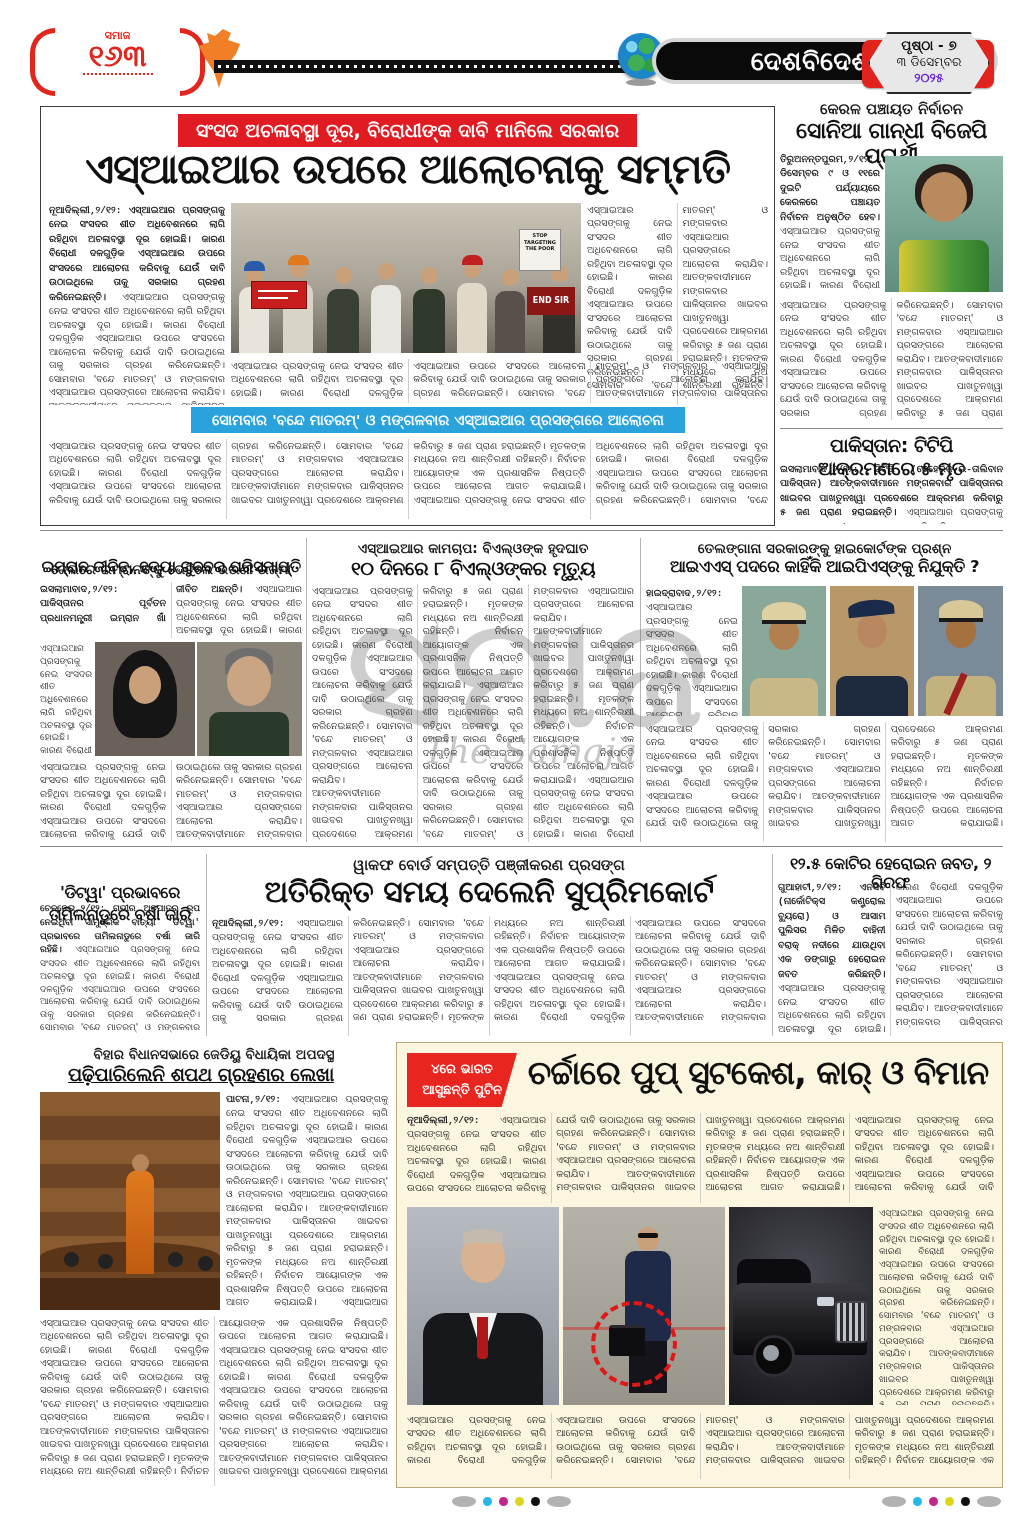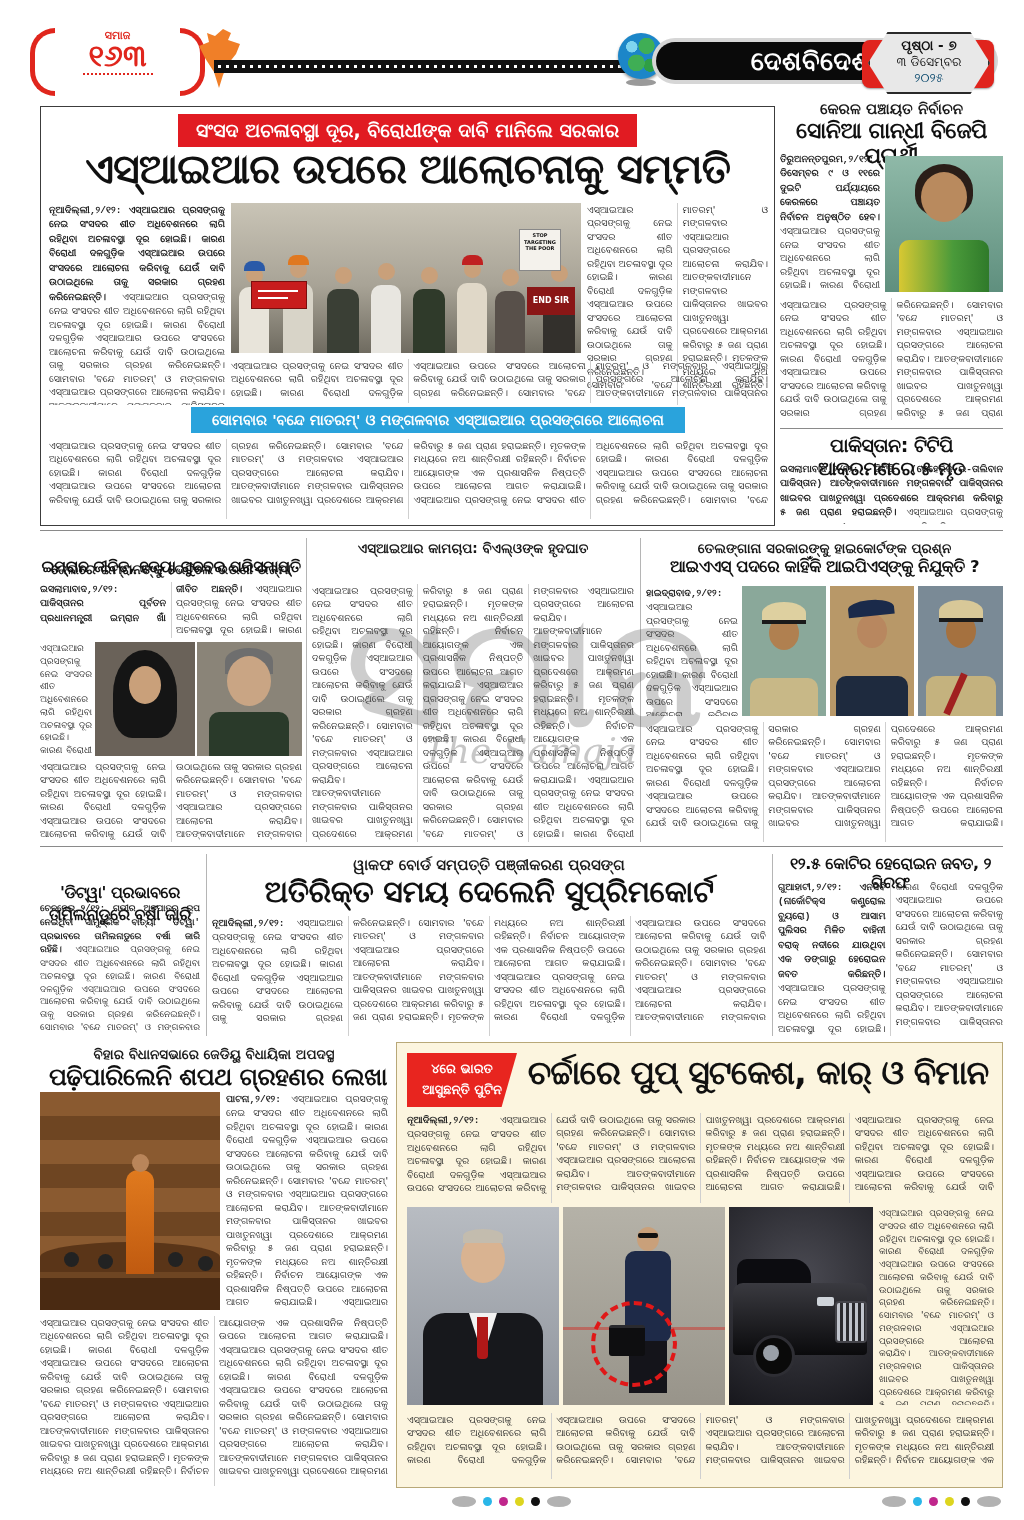--- a/index.html
+++ b/index.html
@@ -66,21 +66,21 @@
     <div class="abs" style="left:652px;top:38px;width:346px;height:46px;background:#d6d6d6;border-radius:23px;"></div>
     <div class="abs" style="left:656px;top:42px;width:310px;height:38px;background:#0a0a0a;border-radius:19px;">
       <div class="ctr" style="color:#fff;font-weight:bold;font-size:26px;line-height:38px;letter-spacing:0.5px;">ଦେଶବିଦେଶ </div>
     </div>
 
     <div class="abs" style="left:862px;top:40px;width:132px;height:48px;background:#e0241d;border-radius:8px;box-shadow:0 1px 2px rgba(0,0,0,0.4);"></div>
     <div class="abs" style="left:868px;top:32px;width:122px;height:62px;background:#e8e8e8;border:2px solid #2a2a2a;
          clip-path:polygon(16% 0,84% 0,100% 50%,84% 100%,16% 100%,0 50%);text-align:center;padding-top:2px;box-sizing:border-box;">
       <div style="font-size:13.5px;font-weight:bold;color:#111;line-height:1.35;">ପୃଷ୍ଠା - ୭ </div>
       <div style="font-size:12.5px;color:#111;line-height:1.25;">୩ ଡିସେମ୍ବର </div>
-      <div style="font-size:12.5px;color:#0c4a6e;line-height:1.25;">୨୦୨୫ </div>
+      <div style="font-size:12.5px;color:#6d28d9;line-height:1.25;font-weight:bold;">୨୦୨୫ </div>
     </div>
   </div>
 
   <div class="abs" style="left:40px;top:106px;width:735px;height:420px;border:1.5px solid #3c3c3c;box-sizing:border-box;">
     <div class="abs ctr" style="left:0;top:7px;width:100%;">
       <span class="kicker-bar">ସଂସଦ ଅଚଳାବସ୍ଥା ଦୂର, ବିରୋଧୀଙ୍କ ଦାବି ମାନିଲେ ସରକାର </span>
     </div>
     <div class="abs ctr headline" style="left:0;top:38px;width:100%;font-size:41px;letter-spacing:-1px;">ଏସ୍‌ଆଇଆର ଉପରେ ଆଲୋଚନାକୁ ସମ୍ମତି </div>
 
     <div class="abs body-txt" style="left:8px;top:96px;width:176px;height:202px;">
@@ -174,20 +174,21 @@
     <div class="head" style="left:30px;top:14px;width:44px;height:50px;background:#c9a584;"></div>
     <div class="torso" style="left:12px;bottom:0;width:80px;height:44px;background:#2a3a2a;"></div>
   </div>
   <div class="abs body-txt cols2" style="left:40px;top:760px;width:262px;height:82px;">
     <span>ଏସ୍‌ଆଇଆର ପ୍ରସଙ୍ଗକୁ ନେଇ ସଂସଦର ଶୀତ ଅଧିବେଶନରେ ଲାଗି ରହିଥିବା ଅଚଳାବସ୍ଥା ଦୂର ହୋଇଛି। କାରଣ ବିରୋଧୀ ଦଳଗୁଡ଼ିକ ଏସ୍‌ଆଇଆର ଉପରେ ସଂସଦରେ ଆଲୋଚନା କରିବାକୁ ଯେଉଁ ଦାବି ଉଠାଇଥିଲେ ତାକୁ ସରକାର ଗ୍ରହଣ କରିନେଇଛନ୍ତି। ସୋମବାର 'ବନ୍ଦେ ମାତରମ୍' ଓ ମଙ୍ଗଳବାର ଏସ୍‌ଆଇଆର ପ୍ରସଙ୍ଗରେ ଆଲୋଚନା କରାଯିବ। ଆତଙ୍କବାଦୀମାନେ ମଙ୍ଗଳବାର ପାକିସ୍ତାନର ଖାଇବର ପାଖତୁନଖ୍ୱା ପ୍ରଦେଶରେ ଆକ୍ରମଣ କରିବାରୁ ୫ ଜଣ ପ୍ରାଣ ହରାଇଛନ୍ତି। ମୃତକଙ୍କ ମଧ୍ୟରେ ନଅ ଶାନ୍ତିରକ୍ଷୀ ରହିଛନ୍ତି। ନିର୍ବାଚନ ଆୟୋଗଙ୍କ ଏକ ପ୍ରଶାସନିକ ନିଷ୍ପତ୍ତି ଉପରେ ଆଲୋଚନା ଆଗତ କରାଯାଇଛି। ଏସ୍‌ଆଇଆର ପ୍ରସଙ୍ଗକୁ ନେଇ ସଂସଦର ଶୀତ ଅଧିବେଶନରେ ଲାଗି ରହିଥିବା ଅଚଳାବସ୍ଥା ଦୂର ହୋଇଛି। କାରଣ ବିରୋଧୀ ଦଳଗୁଡ଼ିକ ଏସ୍‌ଆଇଆର ଉପରେ ସଂସଦରେ ଆଲୋଚନା କରିବାକୁ ଯେଉଁ ଦାବି ଉଠାଇଥିଲେ ତାକୁ ସରକାର ଗ୍ରହଣ କରିନେଇଛନ୍ତି। ସୋମବାର 'ବନ୍ଦେ ମାତରମ୍' ଓ ମଙ୍ଗଳବାର ଏସ୍‌ଆଇଆର ପ୍ରସଙ୍ଗରେ ଆଲୋଚନା କରାଯିବ। ଆତଙ୍କବାଦୀମାନେ ମଙ୍ଗଳବାର ପାକିସ୍ତାନର ଖାଇବର ପାଖତୁନଖ୍ୱା ପ୍ରଦେଶରେ ଆକ୍ରମଣ କରିବାରୁ ୫ ଜଣ ପ୍ରାଣ ହରାଇଛନ୍ତି। ମୃତକଙ୍କ ମଧ୍ୟରେ ନଅ ଶାନ୍ତିରକ୍ଷୀ ରହିଛନ୍ତି। ନିର୍ବାଚନ ଆୟୋଗଙ୍କ ଏକ ପ୍ରଶାସନିକ ନିଷ୍ପତ୍ତି ଉପରେ ଆଲୋଚନା ଆଗତ କରାଯାଇଛି।</span>
   </div>
 
   <div class="vrule" style="left:306px;top:538px;height:304px;"></div>
 
   <div class="abs ctr bold" style="left:312px;top:540px;width:322px;font-size:13.5px;">ଏସ୍‌ଆଇଆର କାମଚାପ: ବିଏଲ୍‌ଓଙ୍କ ହୃଦଘାତ </div>
+  <div class="abs ctr headline" style="left:312px;top:557px;width:322px;font-size:19px;">୧୦ ଦିନରେ ୮ ବିଏଲ୍‌ଓଙ୍କର ମୃତ୍ୟୁ </div>
   <div class="abs body-txt cols3" style="left:312px;top:584px;width:322px;height:258px;">
     <span>ଏସ୍‌ଆଇଆର ପ୍ରସଙ୍ଗକୁ ନେଇ ସଂସଦର ଶୀତ ଅଧିବେଶନରେ ଲାଗି ରହିଥିବା ଅଚଳାବସ୍ଥା ଦୂର ହୋଇଛି। କାରଣ ବିରୋଧୀ ଦଳଗୁଡ଼ିକ ଏସ୍‌ଆଇଆର ଉପରେ ସଂସଦରେ ଆଲୋଚନା କରିବାକୁ ଯେଉଁ ଦାବି ଉଠାଇଥିଲେ ତାକୁ ସରକାର ଗ୍ରହଣ କରିନେଇଛନ୍ତି। ସୋମବାର 'ବନ୍ଦେ ମାତରମ୍' ଓ ମଙ୍ଗଳବାର ଏସ୍‌ଆଇଆର ପ୍ରସଙ୍ଗରେ ଆଲୋଚନା କରାଯିବ। ଆତଙ୍କବାଦୀମାନେ ମଙ୍ଗଳବାର ପାକିସ୍ତାନର ଖାଇବର ପାଖତୁନଖ୍ୱା ପ୍ରଦେଶରେ ଆକ୍ରମଣ କରିବାରୁ ୫ ଜଣ ପ୍ରାଣ ହରାଇଛନ୍ତି। ମୃତକଙ୍କ ମଧ୍ୟରେ ନଅ ଶାନ୍ତିରକ୍ଷୀ ରହିଛନ୍ତି। ନିର୍ବାଚନ ଆୟୋଗଙ୍କ ଏକ ପ୍ରଶାସନିକ ନିଷ୍ପତ୍ତି ଉପରେ ଆଲୋଚନା ଆଗତ କରାଯାଇଛି। ଏସ୍‌ଆଇଆର ପ୍ରସଙ୍ଗକୁ ନେଇ ସଂସଦର ଶୀତ ଅଧିବେଶନରେ ଲାଗି ରହିଥିବା ଅଚଳାବସ୍ଥା ଦୂର ହୋଇଛି। କାରଣ ବିରୋଧୀ ଦଳଗୁଡ଼ିକ ଏସ୍‌ଆଇଆର ଉପରେ ସଂସଦରେ ଆଲୋଚନା କରିବାକୁ ଯେଉଁ ଦାବି ଉଠାଇଥିଲେ ତାକୁ ସରକାର ଗ୍ରହଣ କରିନେଇଛନ୍ତି। ସୋମବାର 'ବନ୍ଦେ ମାତରମ୍' ଓ ମଙ୍ଗଳବାର ଏସ୍‌ଆଇଆର ପ୍ରସଙ୍ଗରେ ଆଲୋଚନା କରାଯିବ। ଆତଙ୍କବାଦୀମାନେ ମଙ୍ଗଳବାର ପାକିସ୍ତାନର ଖାଇବର ପାଖତୁନଖ୍ୱା ପ୍ରଦେଶରେ ଆକ୍ରମଣ କରିବାରୁ ୫ ଜଣ ପ୍ରାଣ ହରାଇଛନ୍ତି। ମୃତକଙ୍କ ମଧ୍ୟରେ ନଅ ଶାନ୍ତିରକ୍ଷୀ ରହିଛନ୍ତି। ନିର୍ବାଚନ ଆୟୋଗଙ୍କ ଏକ ପ୍ରଶାସନିକ ନିଷ୍ପତ୍ତି ଉପରେ ଆଲୋଚନା ଆଗତ କରାଯାଇଛି। ଏସ୍‌ଆଇଆର ପ୍ରସଙ୍ଗକୁ ନେଇ ସଂସଦର ଶୀତ ଅଧିବେଶନରେ ଲାଗି ରହିଥିବା ଅଚଳାବସ୍ଥା ଦୂର ହୋଇଛି। କାରଣ ବିରୋଧୀ ଦଳଗୁଡ଼ିକ ଏସ୍‌ଆଇଆର ଉପରେ ସଂସଦରେ ଆଲୋଚନା କରିବାକୁ ଯେଉଁ ଦାବି ଉଠାଇଥିଲେ ତାକୁ ସରକାର ଗ୍ରହଣ କରିନେଇଛନ୍ତି। ସୋମବାର 'ବନ୍ଦେ ମାତରମ୍' ଓ ମଙ୍ଗଳବାର ଏସ୍‌ଆଇଆର ପ୍ରସଙ୍ଗରେ ଆଲୋଚନା କରାଯିବ। ଆତଙ୍କବାଦୀମାନେ ମଙ୍ଗଳବାର ପାକିସ୍ତାନର ଖାଇବର ପାଖତୁନଖ୍ୱା ପ୍ରଦେଶରେ ଆକ୍ରମଣ କରିବାରୁ ୫ ଜଣ ପ୍ରାଣ ହରାଇଛନ୍ତି। ମୃତକଙ୍କ ମଧ୍ୟରେ ନଅ ଶାନ୍ତିରକ୍ଷୀ ରହିଛନ୍ତି। ନିର୍ବାଚନ ଆୟୋଗଙ୍କ ଏକ ପ୍ରଶାସନିକ ନିଷ୍ପତ୍ତି ଉପରେ ଆଲୋଚନା ଆଗତ କରାଯାଇଛି। ଏସ୍‌ଆଇଆର ପ୍ରସଙ୍ଗକୁ ନେଇ ସଂସଦର ଶୀତ ଅଧିବେଶନରେ ଲାଗି ରହିଥିବା ଅଚଳାବସ୍ଥା ଦୂର ହୋଇଛି। କାରଣ ବିରୋଧୀ ଦଳଗୁଡ଼ିକ ଏସ୍‌ଆଇଆର ଉପରେ ସଂସଦରେ ଆଲୋଚନା କରିବାକୁ ଯେଉଁ ଦାବି ଉଠାଇଥିଲେ ତାକୁ ସରକାର ଗ୍ରହଣ କରିନେଇଛନ୍ତି। ସୋମବାର 'ବନ୍ଦେ ମାତରମ୍' ଓ ମଙ୍ଗଳବାର ଏସ୍‌ଆଇଆର ପ୍ରସଙ୍ଗରେ ଆଲୋଚନା କରାଯିବ। ଆତଙ୍କବାଦୀମାନେ ମଙ୍ଗଳବାର ପାକିସ୍ତାନର ଖାଇବର ପାଖତୁନଖ୍ୱା ପ୍ରଦେଶରେ ଆକ୍ରମଣ କରିବାରୁ ୫ ଜଣ ପ୍ରାଣ ହରାଇଛନ୍ତି। ମୃତକଙ୍କ ମଧ୍ୟରେ ନଅ ଶାନ୍ତିରକ୍ଷୀ ରହିଛନ୍ତି। ନିର୍ବାଚନ ଆୟୋଗଙ୍କ ଏକ ପ୍ରଶାସନିକ ନିଷ୍ପତ୍ତି ଉପରେ ଆଲୋଚନା ଆଗତ କରାଯାଇଛି। ଏସ୍‌ଆଇଆର ପ୍ରସଙ୍ଗକୁ ନେଇ ସଂସଦର ଶୀତ ଅଧିବେଶନରେ ଲାଗି ରହିଥିବା ଅଚଳାବସ୍ଥା ଦୂର ହୋଇଛି। କାରଣ ବିରୋଧୀ ଦଳଗୁଡ଼ିକ ଏସ୍‌ଆଇଆର ଉପରେ ସଂସଦରେ ଆଲୋଚନା କରିବାକୁ ଯେଉଁ ଦାବି ଉଠାଇଥିଲେ ତାକୁ ସରକାର ଗ୍ରହଣ କରିନେଇଛନ୍ତି। ସୋମବାର 'ବନ୍ଦେ ମାତରମ୍' ଓ ମଙ୍ଗଳବାର ଏସ୍‌ଆଇଆର ପ୍ରସଙ୍ଗରେ ଆଲୋଚନା କରାଯିବ। ଆତଙ୍କବାଦୀମାନେ ମଙ୍ଗଳବାର ପାକିସ୍ତାନର ଖାଇବର ପାଖତୁନଖ୍ୱା ପ୍ରଦେଶରେ ଆକ୍ରମଣ କରିବାରୁ ୫ ଜଣ ପ୍ରାଣ ହରାଇଛନ୍ତି। ମୃତକଙ୍କ ମଧ୍ୟରେ ନଅ ଶାନ୍ତିରକ୍ଷୀ ରହିଛନ୍ତି। ନିର୍ବାଚନ ଆୟୋଗଙ୍କ ଏକ ପ୍ରଶାସନିକ ନିଷ୍ପତ୍ତି ଉପରେ ଆଲୋଚନା ଆଗତ କରାଯାଇଛି। ଏସ୍‌ଆଇଆର ପ୍ରସଙ୍ଗକୁ ନେଇ ସଂସଦର ଶୀତ ଅଧିବେଶନରେ ଲାଗି ରହିଥିବା ଅଚଳାବସ୍ଥା ଦୂର ହୋଇଛି। କାରଣ ବିରୋଧୀ ଦଳଗୁଡ଼ିକ ଏସ୍‌ଆଇଆର ଉପରେ ସଂସଦରେ ଆଲୋଚନା କରିବାକୁ ଯେଉଁ ଦାବି ଉଠାଇଥିଲେ ତାକୁ ସରକାର ଗ୍ରହଣ କରିନେଇଛନ୍ତି। ସୋମବାର 'ବନ୍ଦେ ମାତରମ୍' ଓ ମଙ୍ଗଳବାର ଏସ୍‌ଆଇଆର ପ୍ରସଙ୍ଗରେ ଆଲୋଚନା କରାଯିବ। ଆତଙ୍କବାଦୀମାନେ ମଙ୍ଗଳବାର ପାକିସ୍ତାନର ଖାଇବର ପାଖତୁନଖ୍ୱା ପ୍ରଦେଶରେ ଆକ୍ରମଣ କରିବାରୁ ୫ ଜଣ ପ୍ରାଣ ହରାଇଛନ୍ତି। ମୃତକଙ୍କ ମଧ୍ୟରେ ନଅ ଶାନ୍ତିରକ୍ଷୀ ରହିଛନ୍ତି। ନିର୍ବାଚନ ଆୟୋଗଙ୍କ ଏକ ପ୍ରଶାସନିକ ନିଷ୍ପତ୍ତି ଉପରେ ଆଲୋଚନା ଆଗତ କରାଯାଇଛି।</span>
   </div>
 
   <div class="vrule" style="left:640px;top:538px;height:304px;"></div>
 
   <div class="abs ctr bold" style="left:646px;top:540px;width:357px;font-size:13.5px;">ତେଲଙ୍ଗାନା ସରକାରଙ୍କୁ ହାଇକୋର୍ଟଙ୍କ ପ୍ରଶ୍ନ </div>
   <div class="abs ctr headline" style="left:646px;top:557px;width:357px;font-size:16.5px;">ଆଇଏଏସ୍ ପଦରେ କାହିଁକି ଆଇପିଏସ୍‌ଙ୍କୁ ନିଯୁକ୍ତି ? </div>
   <div class="abs body-txt" style="left:646px;top:586px;width:92px;height:130px;">
     <span class="dateline">ହାଇଦ୍ରାବାଦ,୨/୧୨: </span>
@@ -239,21 +240,21 @@
 
   <div class="vrule" style="left:772px;top:854px;height:182px;"></div>
 
   <div class="abs ctr headline" style="left:778px;top:854px;width:225px;font-size:16px;">୧୨.୫ କୋଟିର ହେରୋଇନ ଜବତ, ୨ ଗିରଫ </div>
   <div class="abs body-txt cols2" style="left:778px;top:880px;width:225px;height:156px;">
     <span class="dateline">ଗୁଆହାଟୀ,୨/୧୨: ଏନସିବି (ନାର୍କୋଟିକ୍ସ କଣ୍ଟ୍ରୋଲ ବ୍ୟୁରୋ) ଓ ଆସାମ ପୁଲିସର ମିଳିତ ବାହିନୀ ବରାକ୍ ନଦୀରେ ଯାଉଥିବା ଏକ ଡଙ୍ଗାରୁ ହେରୋଇନ ଜବତ କରିଛନ୍ତି। </span>
     <span>ଏସ୍‌ଆଇଆର ପ୍ରସଙ୍ଗକୁ ନେଇ ସଂସଦର ଶୀତ ଅଧିବେଶନରେ ଲାଗି ରହିଥିବା ଅଚଳାବସ୍ଥା ଦୂର ହୋଇଛି। କାରଣ ବିରୋଧୀ ଦଳଗୁଡ଼ିକ ଏସ୍‌ଆଇଆର ଉପରେ ସଂସଦରେ ଆଲୋଚନା କରିବାକୁ ଯେଉଁ ଦାବି ଉଠାଇଥିଲେ ତାକୁ ସରକାର ଗ୍ରହଣ କରିନେଇଛନ୍ତି। ସୋମବାର 'ବନ୍ଦେ ମାତରମ୍' ଓ ମଙ୍ଗଳବାର ଏସ୍‌ଆଇଆର ପ୍ରସଙ୍ଗରେ ଆଲୋଚନା କରାଯିବ। ଆତଙ୍କବାଦୀମାନେ ମଙ୍ଗଳବାର ପାକିସ୍ତାନର ଖାଇବର ପାଖତୁନଖ୍ୱା ପ୍ରଦେଶରେ ଆକ୍ରମଣ କରିବାରୁ ୫ ଜଣ ପ୍ରାଣ ହରାଇଛନ୍ତି। ମୃତକଙ୍କ ମଧ୍ୟରେ ନଅ ଶାନ୍ତିରକ୍ଷୀ ରହିଛନ୍ତି। ନିର୍ବାଚନ ଆୟୋଗଙ୍କ ଏକ ପ୍ରଶାସନିକ ନିଷ୍ପତ୍ତି ଉପରେ ଆଲୋଚନା ଆଗତ କରାଯାଇଛି। ଏସ୍‌ଆଇଆର ପ୍ରସଙ୍ଗକୁ ନେଇ ସଂସଦର ଶୀତ ଅଧିବେଶନରେ ଲାଗି ରହିଥିବା ଅଚଳାବସ୍ଥା ଦୂର ହୋଇଛି। କାରଣ ବିରୋଧୀ ଦଳଗୁଡ଼ିକ ଏସ୍‌ଆଇଆର ଉପରେ ସଂସଦରେ ଆଲୋଚନା କରିବାକୁ ଯେଉଁ ଦାବି ଉଠାଇଥିଲେ ତାକୁ ସରକାର ଗ୍ରହଣ କରିନେଇଛନ୍ତି। ସୋମବାର 'ବନ୍ଦେ ମାତରମ୍' ଓ ମଙ୍ଗଳବାର ଏସ୍‌ଆଇଆର ପ୍ରସଙ୍ଗରେ ଆଲୋଚନା କରାଯିବ। ଆତଙ୍କବାଦୀମାନେ ମଙ୍ଗଳବାର ପାକିସ୍ତାନର ଖାଇବର ପାଖତୁନଖ୍ୱା ପ୍ରଦେଶରେ ଆକ୍ରମଣ କରିବାରୁ ୫ ଜଣ ପ୍ରାଣ ହରାଇଛନ୍ତି। ମୃତକଙ୍କ ମଧ୍ୟରେ ନଅ ଶାନ୍ତିରକ୍ଷୀ ରହିଛନ୍ତି। ନିର୍ବାଚନ ଆୟୋଗଙ୍କ ଏକ ପ୍ରଶାସନିକ ନିଷ୍ପତ୍ତି ଉପରେ ଆଲୋଚନା ଆଗତ କରାଯାଇଛି। ଏସ୍‌ଆଇଆର ପ୍ରସଙ୍ଗକୁ ନେଇ ସଂସଦର ଶୀତ ଅଧିବେଶନରେ ଲାଗି ରହିଥିବା ଅଚଳାବସ୍ଥା ଦୂର ହୋଇଛି। କାରଣ ବିରୋଧୀ ଦଳଗୁଡ଼ିକ ଏସ୍‌ଆଇଆର ଉପରେ ସଂସଦରେ ଆଲୋଚନା କରିବାକୁ ଯେଉଁ ଦାବି ଉଠାଇଥିଲେ ତାକୁ ସରକାର ଗ୍ରହଣ କରିନେଇଛନ୍ତି। ସୋମବାର 'ବନ୍ଦେ ମାତରମ୍' ଓ ମଙ୍ଗଳବାର ଏସ୍‌ଆଇଆର ପ୍ରସଙ୍ଗରେ ଆଲୋଚନା କରାଯିବ। ଆତଙ୍କବାଦୀମାନେ ମଙ୍ଗଳବାର ପାକିସ୍ତାନର ଖାଇବର ପାଖତୁନଖ୍ୱା ପ୍ରଦେଶରେ ଆକ୍ରମଣ କରିବାରୁ ୫ ଜଣ ପ୍ରାଣ ହରାଇଛନ୍ତି। ମୃତକଙ୍କ ମଧ୍ୟରେ ନଅ ଶାନ୍ତିରକ୍ଷୀ ରହିଛନ୍ତି। ନିର୍ବାଚନ ଆୟୋଗଙ୍କ ଏକ ପ୍ରଶାସନିକ ନିଷ୍ପତ୍ତି ଉପରେ ଆଲୋଚନା ଆଗତ କରାଯାଇଛି।</span>
   </div>
 
   <div class="abs ctr bold" style="left:40px;top:1046px;width:348px;font-size:13.5px;">ବିହାର ବିଧାନସଭାରେ ଜେଡିୟୁ ବିଧାୟିକା ଅପଦସ୍ଥ </div>
-  <div class="abs ctr headline" style="left:44px;top:1063px;width:348px;font-size:24px;">ପଢ଼ିପାରିଲେନି ଶପଥ ଗ୍ରହଣର ଲେଖା </div>
+  <div class="abs ctr headline" style="left:27px;top:1063px;width:348px;font-size:19px;text-decoration:underline;">ପଢ଼ିପାରିଲେନି ଶପଥ ଗ୍ରହଣର ଲେଖା </div>
   <div class="ph" style="left:40px;top:1092px;width:180px;height:218px;background:repeating-linear-gradient(180deg,#8a5a30 0 24px,#6e4522 24px 48px);">
     <div class="abs" style="left:0;top:150px;width:180px;height:30px;background:#5a3518;border-radius:50% 50% 0 0;"></div>
     <div class="abs" style="left:0;top:186px;width:180px;height:32px;background:#4a2a12;"></div>
     <div class="head" style="left:24px;top:160px;width:15px;height:15px;background:#222;"></div>
     <div class="head" style="left:58px;top:162px;width:15px;height:15px;background:#222;"></div>
     <div class="head" style="left:128px;top:160px;width:15px;height:15px;background:#222;"></div>
     <div class="head" style="left:158px;top:164px;width:15px;height:15px;background:#222;"></div>
     <div class="torso" style="left:86px;top:78px;width:28px;height:104px;background:linear-gradient(180deg,#e07a1e,#c05a10);border-radius:12px 12px 0 0;"></div>
     <div class="head" style="left:92px;top:62px;width:17px;height:18px;background:#b9855a;"></div>
   </div>

